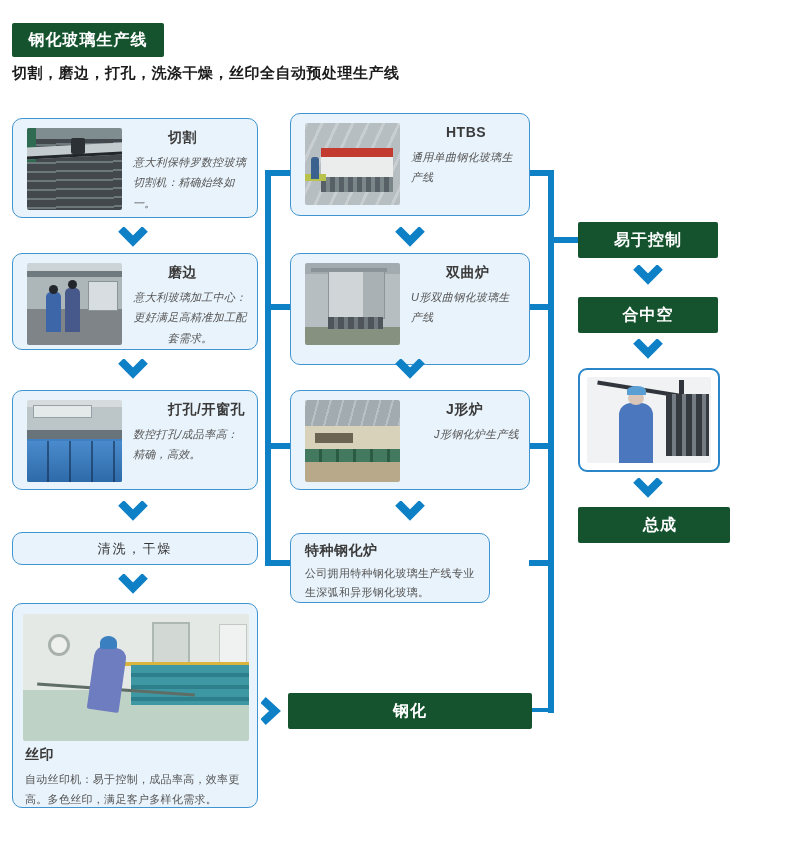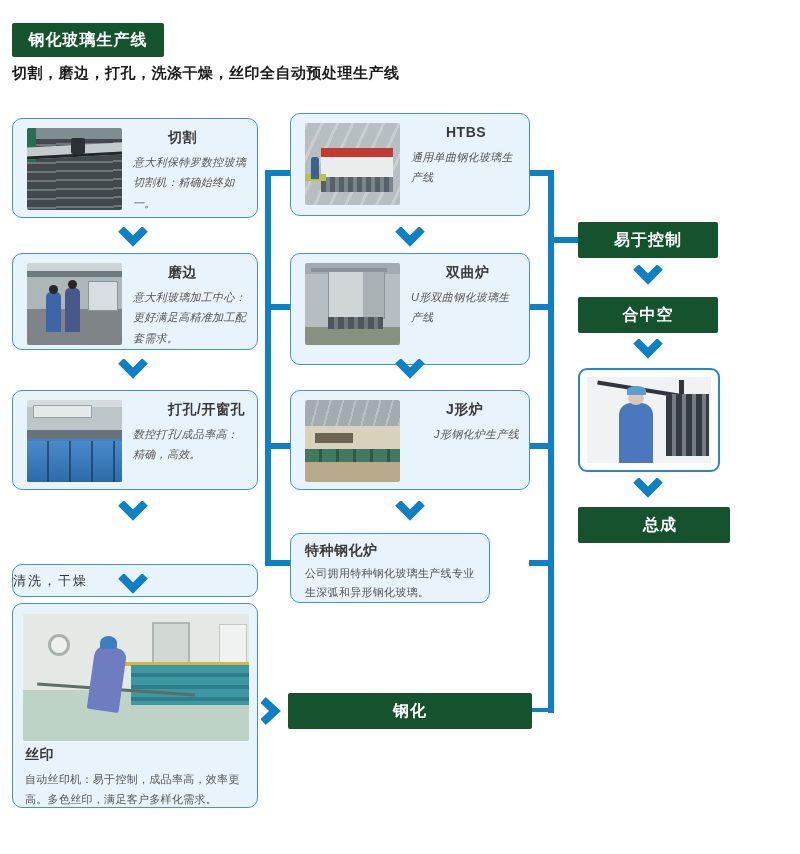--- a/index.html
+++ b/index.html
@@ -17,23 +17,23 @@
   .chev{position:absolute;}
   .photo{position:absolute;border-radius:2px;overflow:hidden;}
   .photo *{position:absolute;}
 
   
   #badge{left:12px;top:23px;width:152px;height:34px;}
   #subtitle{position:absolute;left:12px;top:64px;font-size:15px;color:#1b1b1b;letter-spacing:.5px;font-weight:bold;}
 
   
   #p-cut {left:12px;top:118px;width:246px;height:100px;}
-  #p-edge{left:12px;top:253px;width:246px;height:97px;}
+  #p-edge{left:12px;top:253px;width:246px;height:97px;text-align:center;}
   #p-drill{left:12px;top:390px;width:246px;height:100px;}
-  #p-wash{left:12px;top:532px;width:246px;height:33px;display:flex;align-items:center;justify-content:flex-start;margin-top:32px;}
+  #p-wash{left:12px;top:532px;width:246px;height:33px;display:flex;align-items:center;justify-content:center;}
   #p-wash .wash-label{font-size:13px;color:#333;letter-spacing:2px;}
   #p-print{left:12px;top:603px;width:246px;height:205px;}
 
   .side-photo{left:14px;top:9px;width:95px;height:82px;}
   .side-title{left:120px;top:10px;margin-left:35px;}
   .side-desc{left:120px;top:33px;right:10px;font-style:italic;}
 
   
   #m-htbs{left:290px;top:113px;width:240px;height:103px;}
   #m-dbl {left:290px;top:253px;width:240px;height:112px;}

